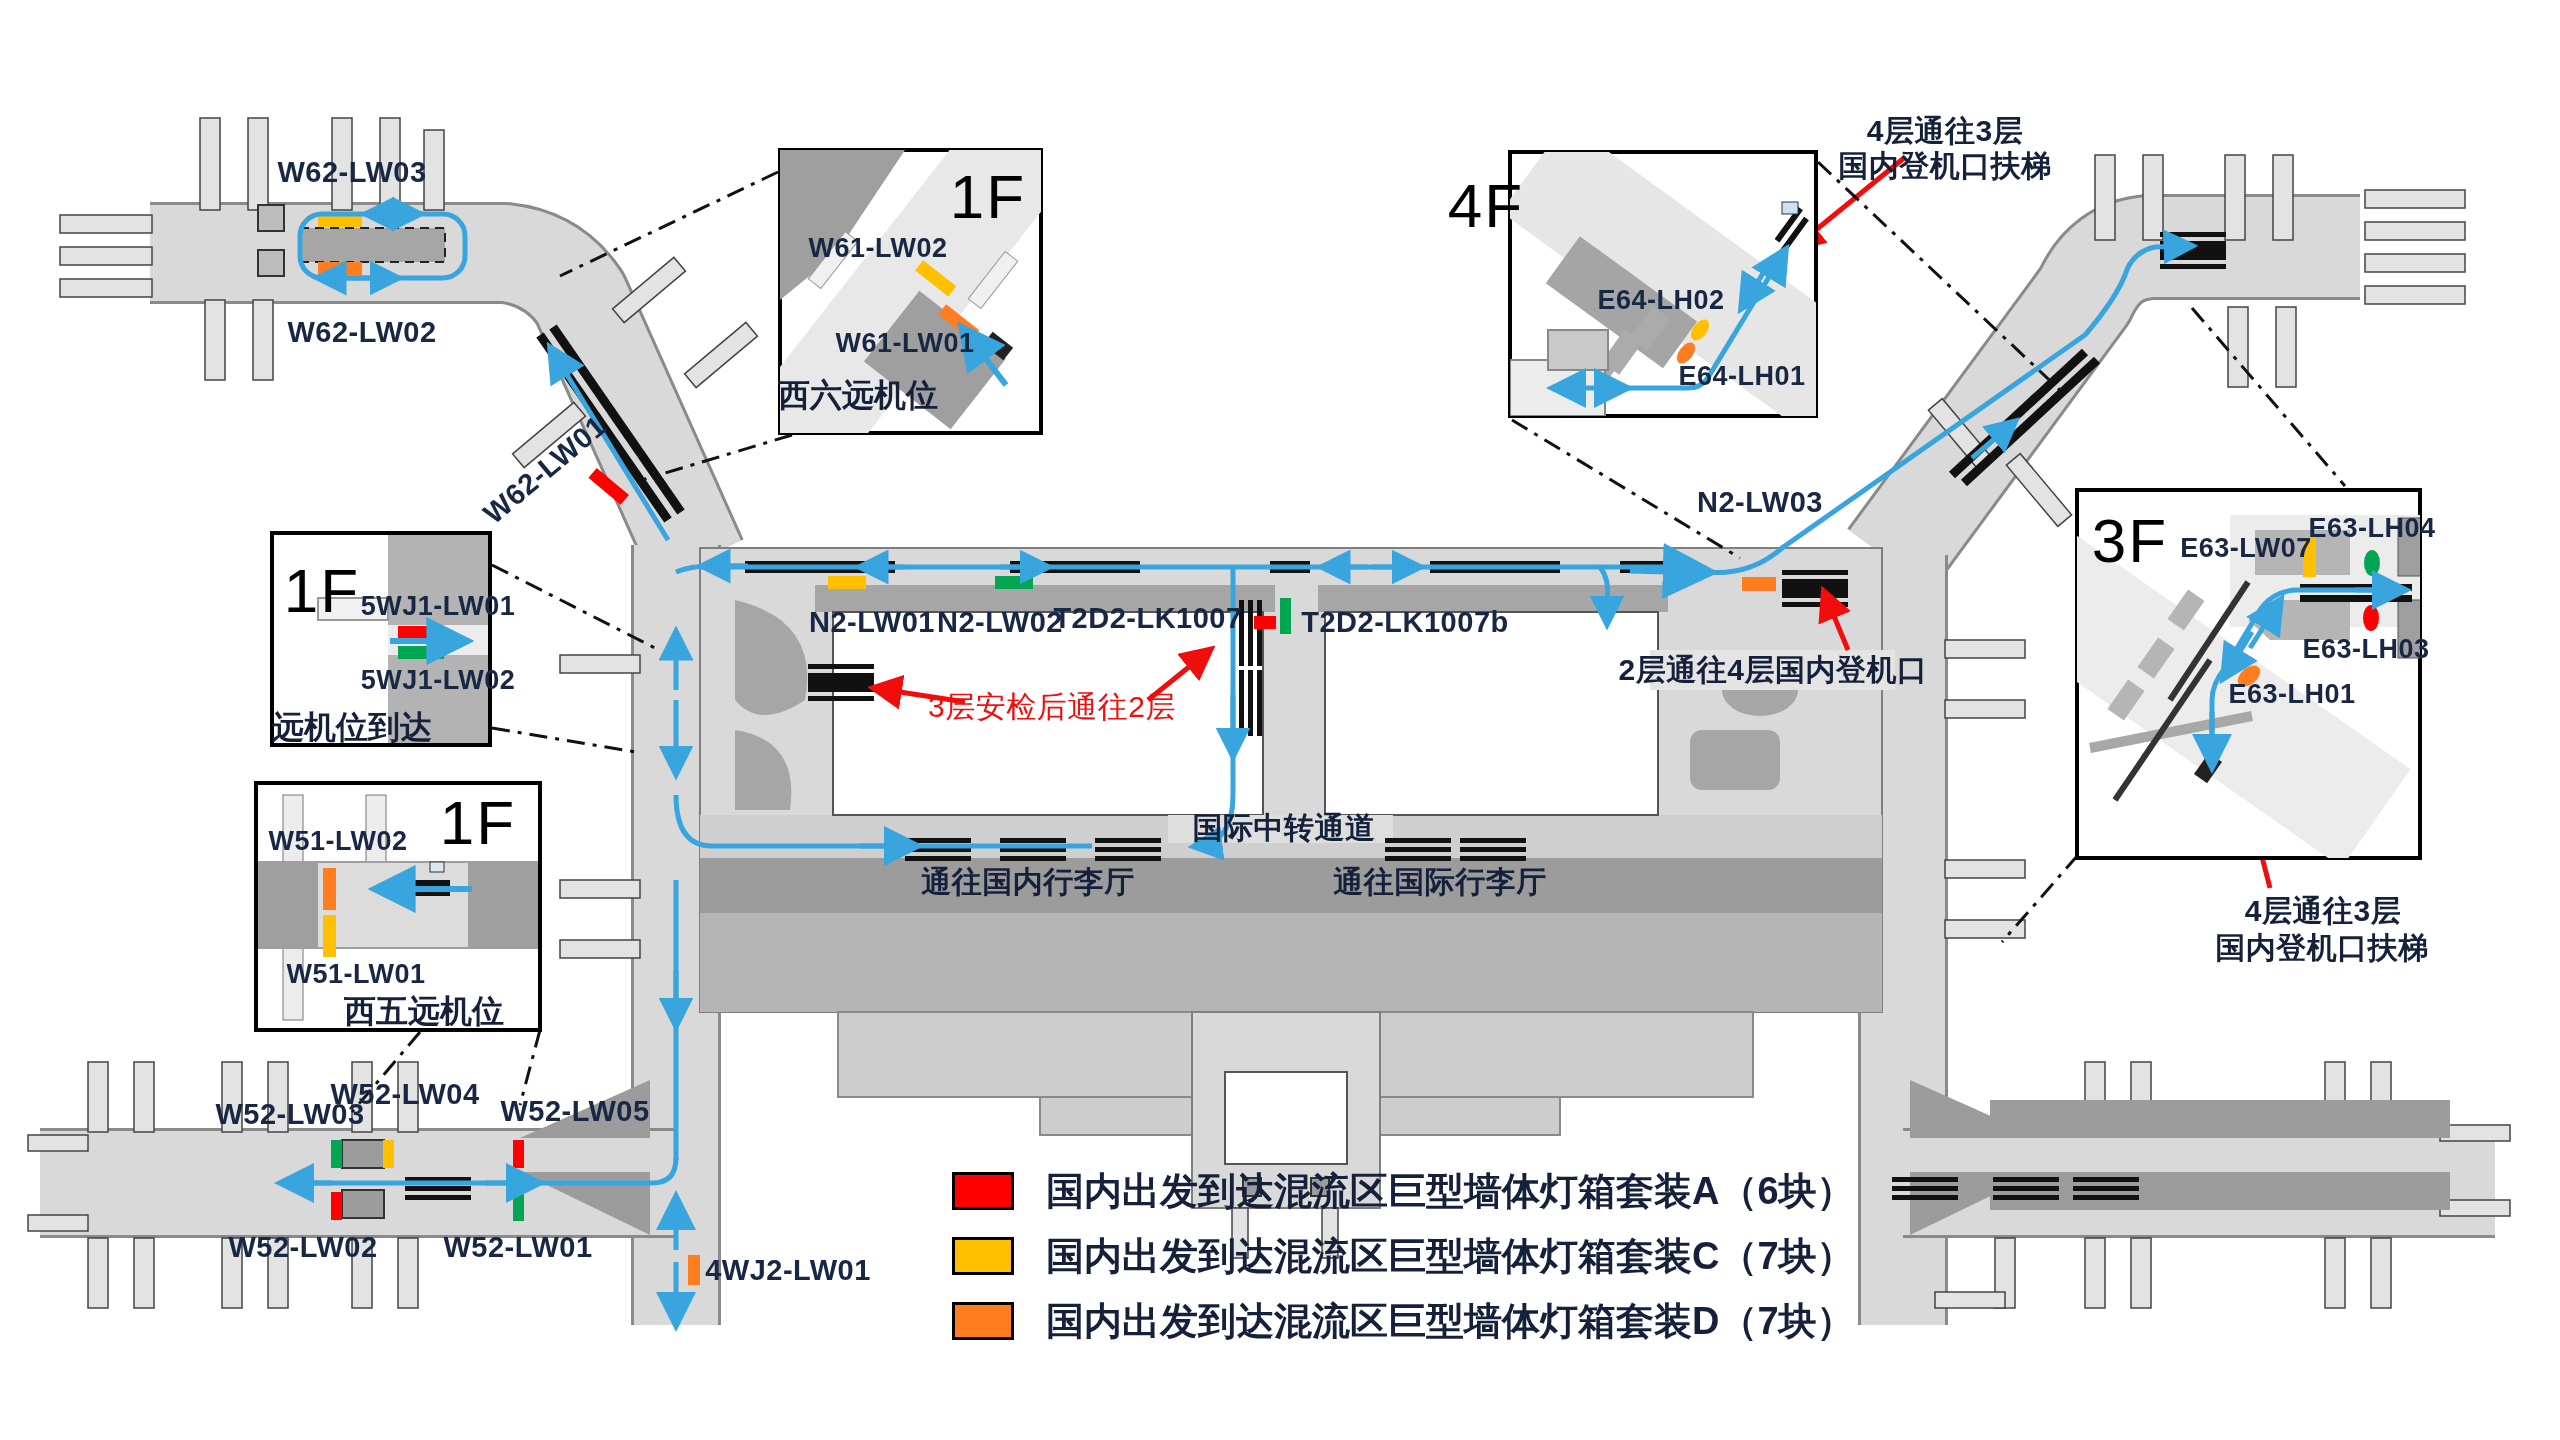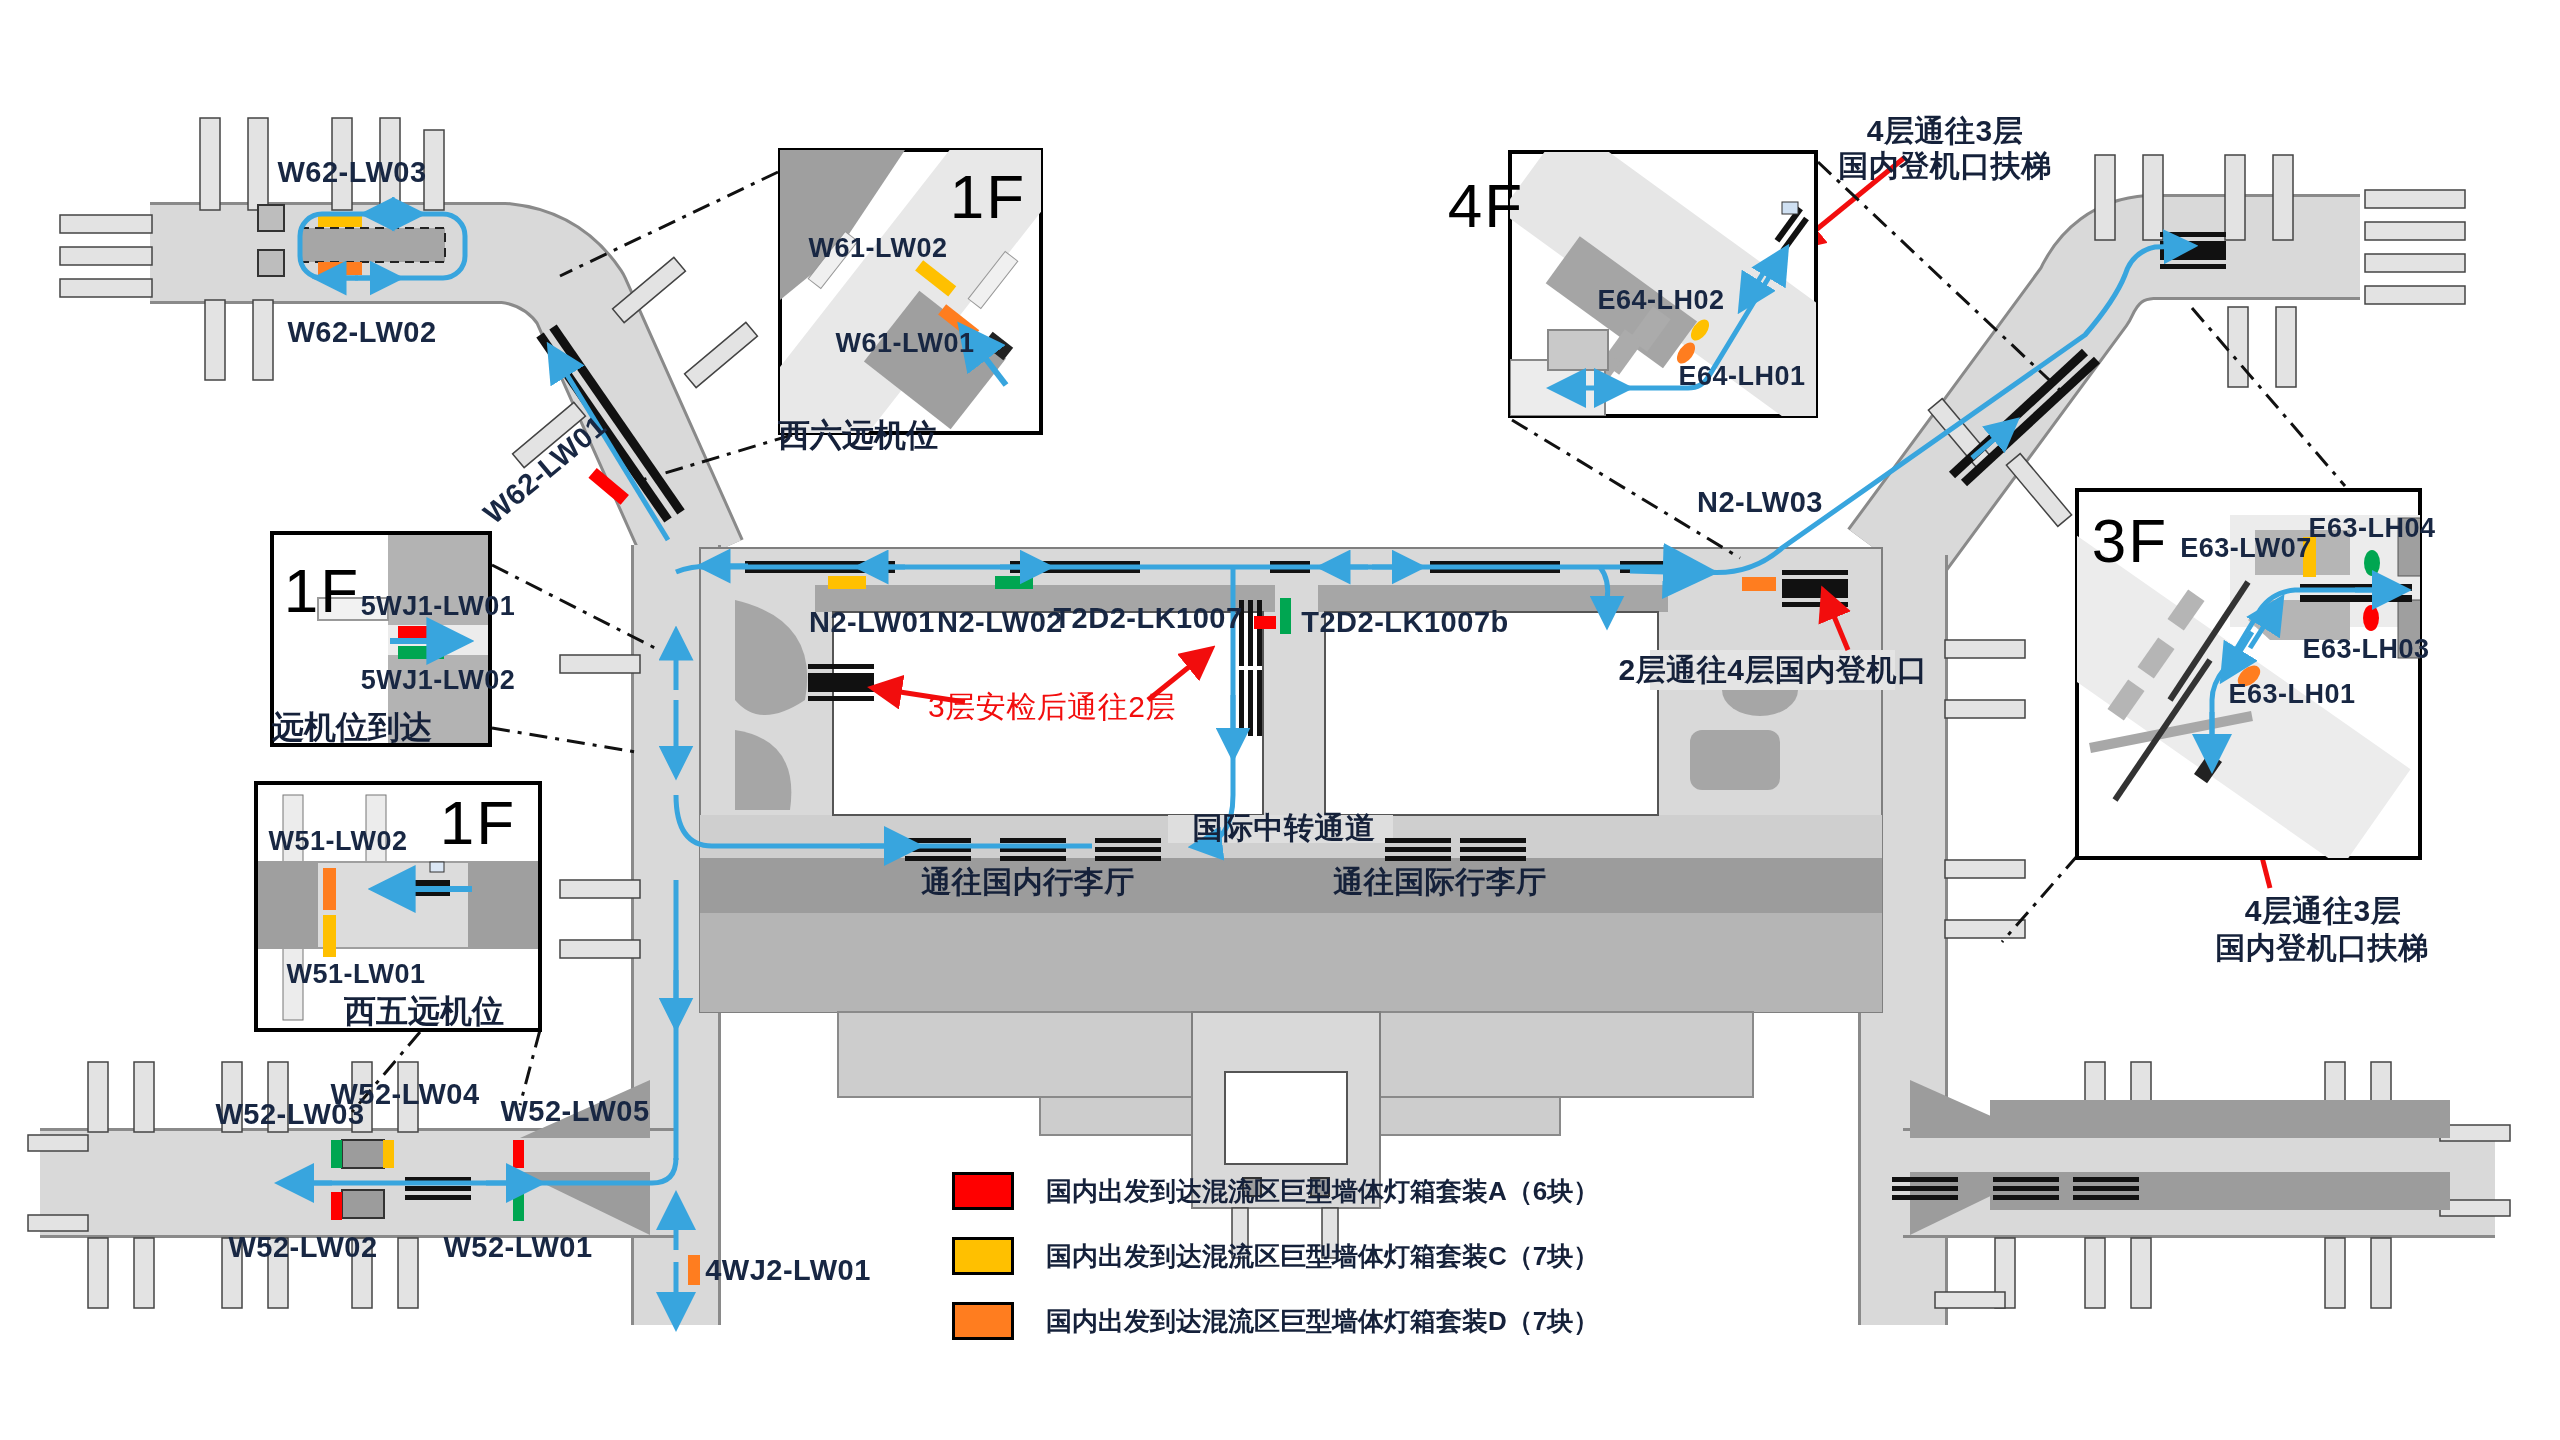--- a/index.html
+++ b/index.html
@@ -12,21 +12,21 @@
   .lbl.cjk{font-size:30px;font-weight:600;color:#15213a;}
   .lbl.red{color:#f20d0d;font-weight:400;font-size:30px;}
   .lbl.rot40{transform:translate(-50%,-50%) rotate(-40deg);}
   .floor-badge{position:absolute;transform:translate(-50%,-50%);font-size:62px;font-weight:400;
        color:#000;z-index:30;letter-spacing:2px;}
   .caption{position:absolute;transform:translate(-50%,-50%);font-size:32px;font-weight:600;
        color:#15213a;white-space:nowrap;z-index:30;}
   #legend{position:absolute;left:952px;top:1168px;z-index:40;}
   .legend-row{display:flex;align-items:center;height:46px;margin-bottom:19px;}
   .legend-swatch{width:56px;height:32px;border:3px solid #000;margin-right:32px;flex:none;}
-  .legend-label{font-size:26px;font-weight:600;color:#15213a;white-space:nowrap;}
+  .legend-label{font-size:38px;font-weight:600;color:#15213a;white-space:nowrap;}
 </style>
 </head>
 <body>
 
 <div id="canvas">
 
 <svg id="plan" width="2560" height="1440" viewBox="0 0 2560 1440">
   <defs>
     <marker id="ab" viewBox="0 0 10 10" refX="7" refY="5" markerWidth="7" markerHeight="7" orient="auto-start-reverse">
       <path d="M0 0L10 5L0 10z" fill="#38a5de"></path>
@@ -381,21 +381,21 @@
 <div class="lbl red" style="left:1052px;top:707px">3层安检后通往2层</div>
 <div class="lbl cjk" style="left:1773px;top:670px">2层通往4层国内登机口</div>
 <div class="lbl cjk" style="left:1945px;top:131px">4层通往3层</div>
 <div class="lbl cjk" style="left:1945px;top:166px">国内登机口扶梯</div>
 <div class="lbl cjk" style="left:2323px;top:911px">4层通往3层</div>
 <div class="lbl cjk" style="left:2322px;top:948px">国内登机口扶梯</div>
 
 <div class="floor-badge" style="left:988px;top:196px">1F</div>
 <div class="lbl small" style="left:878px;top:248px">W61-LW02</div>
 <div class="lbl small" style="left:905px;top:343px">W61-LW01</div>
-<div class="caption" style="left:858px;top:436px">西六远机位</div>
+<div class="caption" style="left:858px;top:396px">西六远机位</div>
 
 <div class="floor-badge" style="left:322px;top:590px">1F</div>
 <div class="lbl small" style="left:438px;top:606px">5WJ1-LW01</div>
 <div class="lbl small" style="left:438px;top:680px">5WJ1-LW02</div>
 <div class="caption" style="left:352px;top:728px">远机位到达</div>
 
 <div class="floor-badge" style="left:478px;top:822px">1F</div>
 <div class="lbl small" style="left:338px;top:841px">W51-LW02</div>
 <div class="lbl small" style="left:356px;top:974px">W51-LW01</div>
 <div class="caption" style="left:424px;top:1012px">西五远机位</div>

